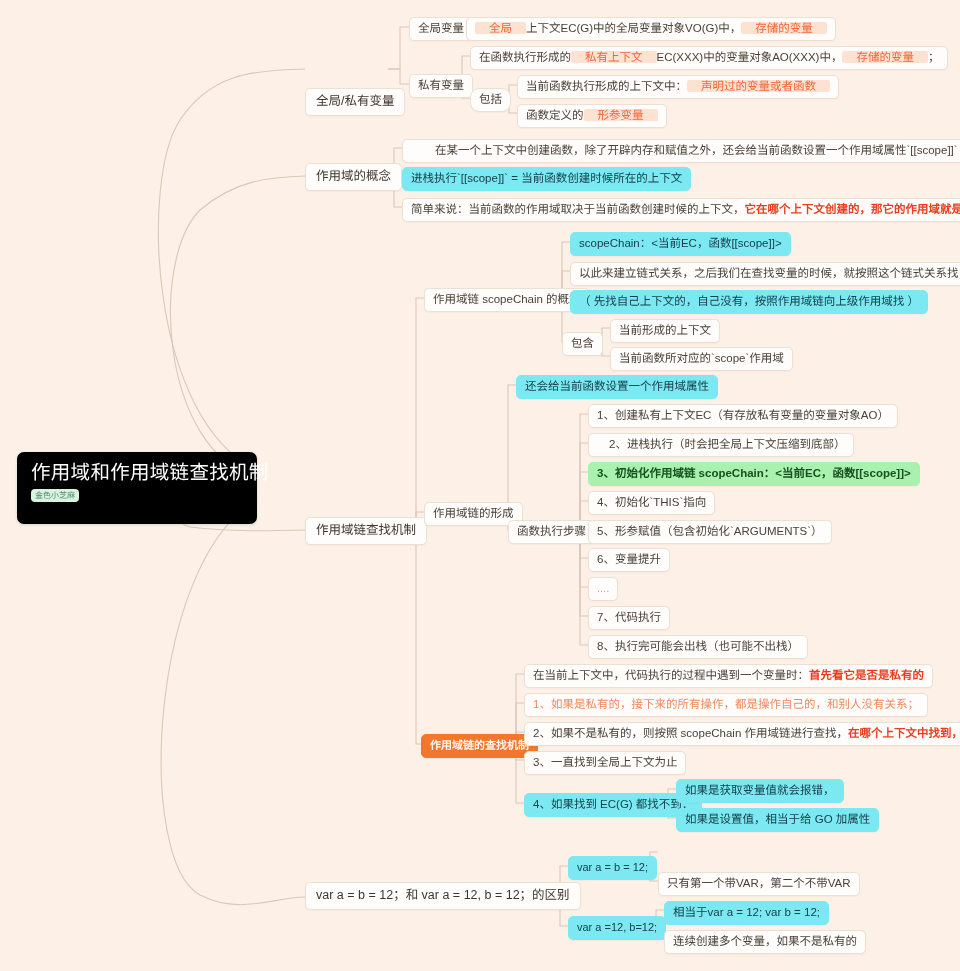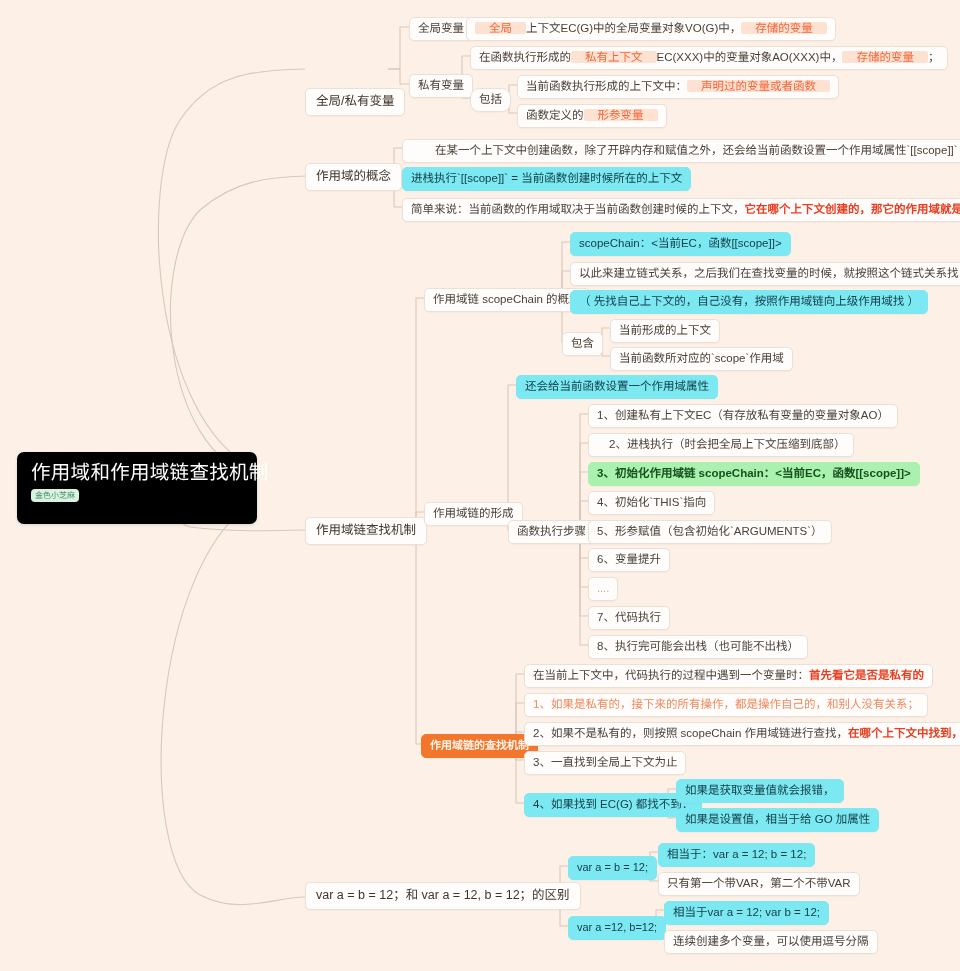--- a/index.html
+++ b/index.html
@@ -313,30 +313,27 @@
     <span>如果是设置值，相当于给 GO 加属性</span>
   </div>
 
   <div class="node branch" style="left:305px; top:882px;">
     <span>var a = b = 12；和  var a = 12, b = 12；的区别</span>
   </div>
 
   <div class="node cyan plain-sm" style="left:568px; top:856px;">
     <span>var a = b = 12;</span>
   </div>
-  <div class="node cyan" style="left:658px; top:843px;">
-    <span>相当于：var a = 12; b = 12;</span>
-  </div>
   <div class="node" style="left:658px; top:872px;">
     <span>只有第一个带VAR，第二个不带VAR</span>
   </div>
 
   <div class="node cyan plain-sm" style="left:568px; top:916px;">
     <span>var a =12, b=12;</span>
   </div>
   <div class="node cyan" style="left:664px; top:901px;">
     <span>相当于var a = 12;  var b = 12;</span>
   </div>
   <div class="node" style="left:664px; top:930px;">
-    <span>连续创建多个变量，可以使用逗号分隔</span>
+    <span>连续创建多个变量，如果不是私有的</span>
   </div>
 
 </div>
 
 </body></html>

